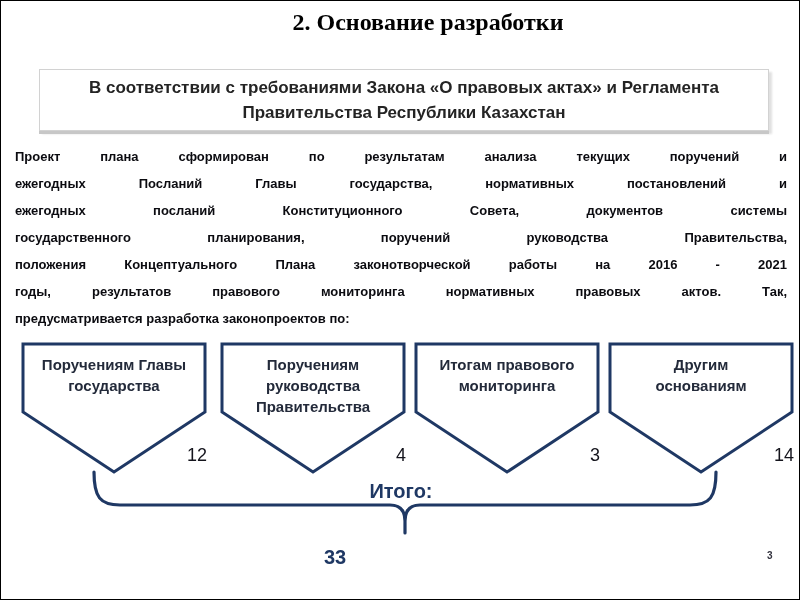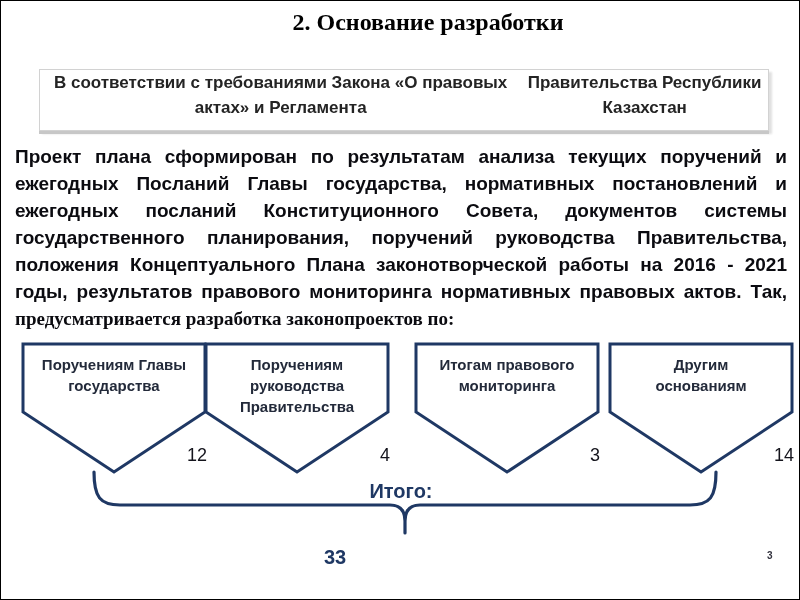--- a/index.html
+++ b/index.html
@@ -10,30 +10,30 @@
   }
   .title {
     position:absolute; top:8px; left:0; width:100%; margin:0;
     text-align:center; font-family:"Liberation Serif", serif;
     font-weight:bold; font-size:24px; color:#000;padding-left:28px;
   }
   .notice {
     position:absolute; left:38px; top:68px; width:730px; height:62px;
     box-sizing:border-box; background:#fff;
     border:1px solid #d2d2d2; box-shadow:0 3px 0 #c7c7c7, 3px 3px 2px #e0e0e0;
-    display:flex; flex-direction:row; justify-content:center;
+    display:flex; flex-direction:column; justify-content:center;
     font-size:17px; font-weight:600; color:#242424; line-height:25px;
   }
   .notice-line { text-align:center; }
   .para {
     position:absolute; left:14px; top:142px; width:772px;
-    font-size:19px; font-weight:bold; color:#0b0b10;
+    font-size:13px; font-weight:bold; color:#0b0b10;
   }
   .pline { line-height:27px; text-align:justify; text-align-last:justify; }
-  .pline.last { text-align-last:left;font-family:Liberation Serif, serif; }
+  .pline.last { text-align-last:left; }
   .shape { position:absolute; top:341px; width:186px; height:132px; }
   .shape svg { position:absolute; left:0; top:0; }
   .shape-label {
     position:absolute; top:12px; left:6px; right:6px; text-align:center;
     font-size:15px; font-weight:bold; color:#232a3a; line-height:21px;
   }
   .shape-value {
     position:absolute; bottom:8px; left:0; right:0; text-align:right;
     font-size:18px; font-weight:normal; color:#14141c;
   }
@@ -77,21 +77,21 @@
     <svg width="186" height="132" viewBox="0 0 186 132">
       <polygon points="2,2 184,2 184,70 93,130 2,70" fill="#ffffff" stroke="#1f3864" stroke-width="3" stroke-linejoin="miter"></polygon>
     </svg>
     <div class="shape-label">
       <div>Поручениям Главы</div>
       <div>государства</div>
     </div>
     <div class="shape-value">12</div>
   </div>
 
-  <div class="shape" style="left:203px">
+  <div class="shape" style="left:219px">
     <svg width="186" height="132" viewBox="0 0 186 132">
       <polygon points="2,2 184,2 184,70 93,130 2,70" fill="#ffffff" stroke="#1f3864" stroke-width="3" stroke-linejoin="miter"></polygon>
     </svg>
     <div class="shape-label">
       <div>Поручениям</div>
       <div>руководства</div>
       <div>Правительства</div>
     </div>
     <div class="shape-value">4</div>
   </div>

